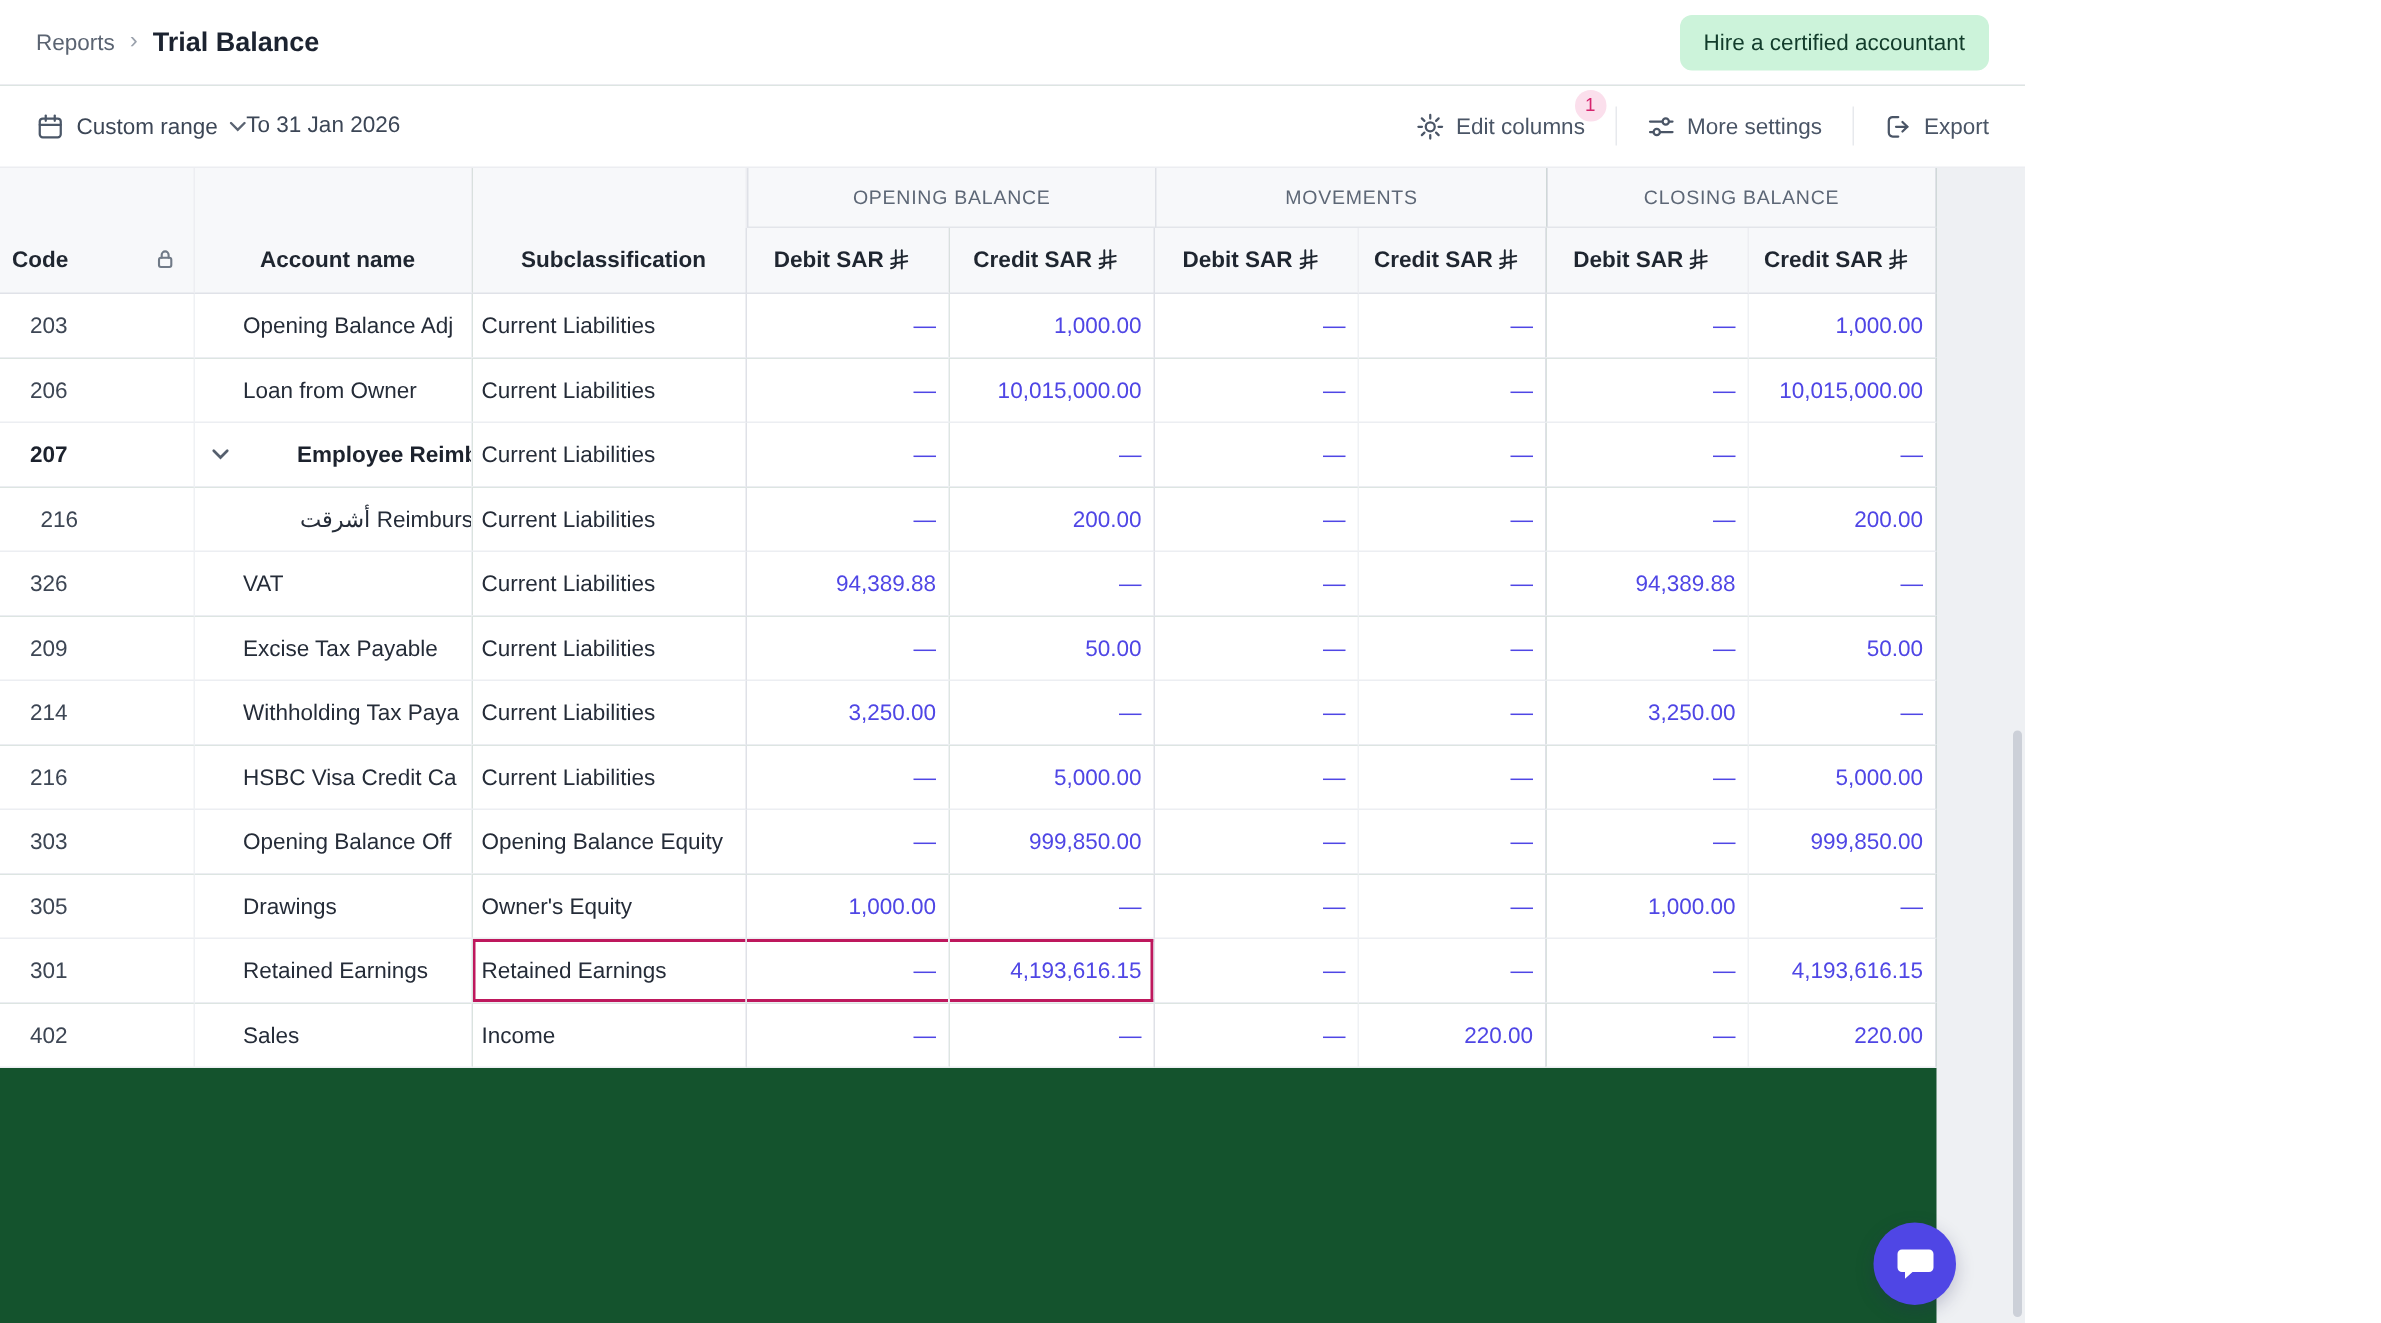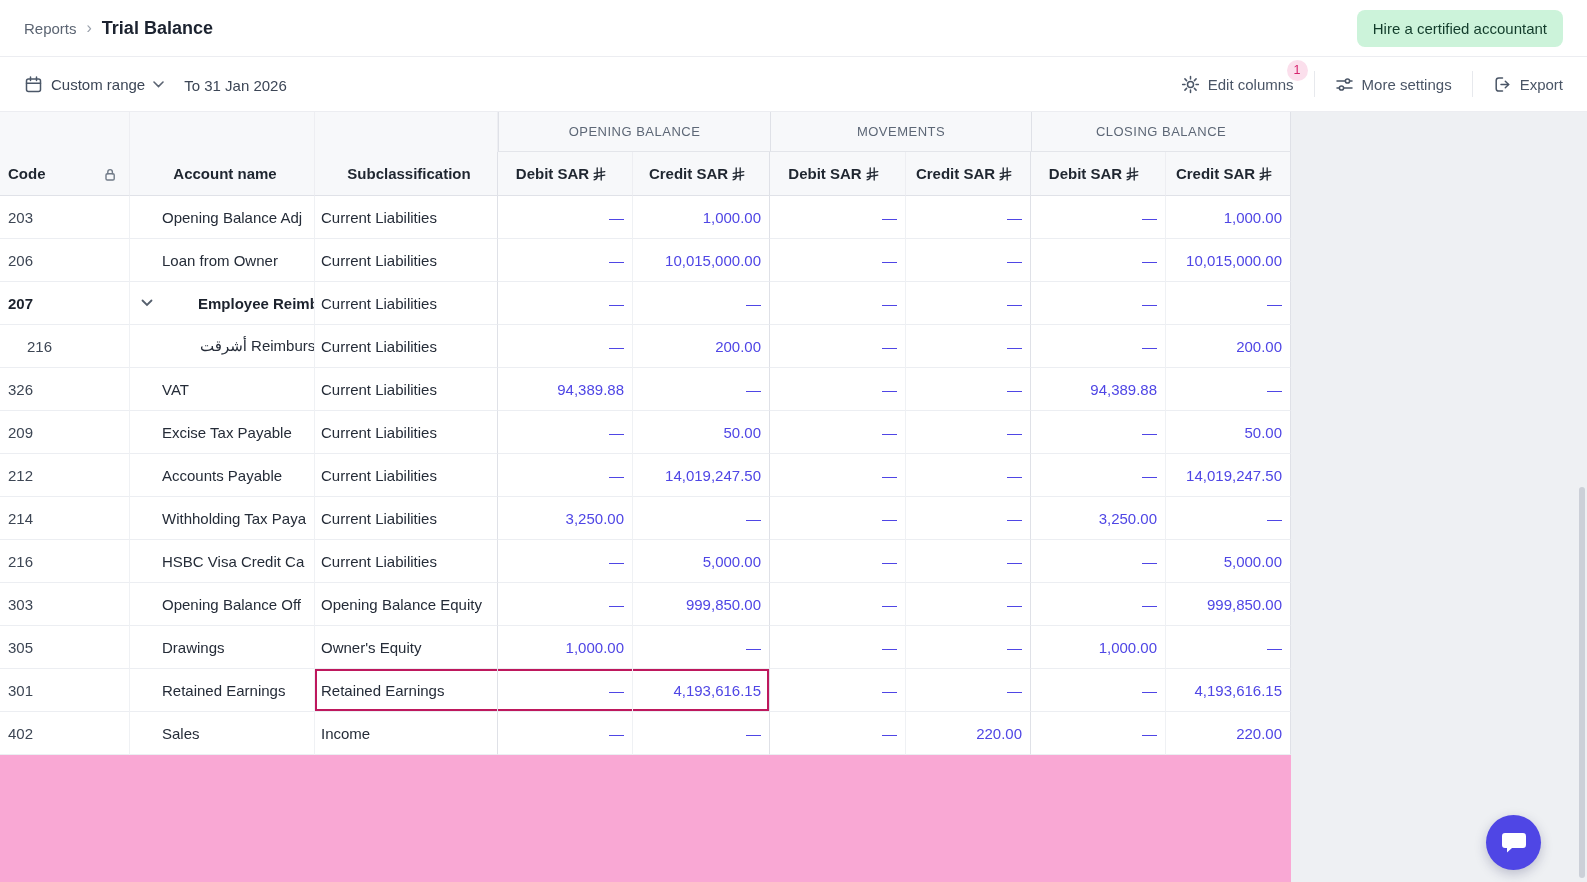--- a/index.html
+++ b/index.html
@@ -8,36 +8,36 @@
     --hdr-bg:#f7f8fa;
     --line:#edeef2;
     --line-strong:#dfe1e7;
     --text-dark:#1f2630;
     --text-body:#252c38;
     --text-gray:#5d6776;
   }
   *{box-sizing:border-box;margin:0;padding:0;}
   html,body{overflow:hidden;}
   body{font-family:"Liberation Sans", sans-serif;background:#fff;}
-  .app{position:relative;width:1587px;height:882px;background:#f9a8d4;overflow:hidden;}
+  .app{position:relative;width:1350px;height:882px;background:#14532d;overflow:hidden;}
 
   
   .topbar{height:57px;display:flex;align-items:center;justify-content:space-between;
     padding:0 24px;border-bottom:1px solid #ecedf1;background:#fff;}
   .breadcrumb{display:flex;align-items:center;gap:10px;}
   .crumb{font-size:15px;color:#5b6472;cursor:pointer;}
   .crumb-sep{font-size:16px;color:#9aa1ac;}
   .crumb-current{font-size:18px;font-weight:700;color:#1c2330;}
   .cta{background:#ccf3da;color:#123c2b;border:none;border-radius:8px;height:37px;
     padding:0 16px;font-size:15px;font-weight:500;font-family:inherit;cursor:pointer;}
 
   
   .toolbar{height:55px;display:flex;align-items:center;justify-content:space-between;
     padding:0 24px;border-bottom:1px solid #ecedf1;background:#fff;}
-  .toolbar-left{display:flex;align-items:flex-end;gap:20px;}
+  .toolbar-left{display:flex;align-items:flex-start;}
   .ghost-btn{display:flex;align-items:center;gap:8px;background:none;border:none;
     font-family:inherit;font-size:15px;color:#3c4656;cursor:pointer;position:relative;}
   .toolbar-right{display:flex;align-items:center;gap:20px;}
   .tool-btn{color:#4a5566;}
   .tool-divider{width:1px;height:26px;background:#e7e9ed;}
   .badge{position:absolute;top:-15px;right:-14px;width:21px;height:21px;border-radius:50%;
     background:#fbdfec;color:#d6246e;font-size:12.5px;font-weight:500;
     display:flex;align-items:center;justify-content:center;}
   .icon{flex:0 0 auto;display:inline-block;}
 
@@ -49,32 +49,32 @@
 
   .group-row th{height:40px;background:var(--hdr-bg);}
   .gh-blank{border-right:1px solid var(--line);}
   .gh{border-left:1px solid var(--line-strong);border-bottom:1px solid #e3e5ea;
     text-align:center;font-size:13px;font-weight:500;letter-spacing:.5px;color:var(--text-gray);}
   .gh-last{border-right:1px solid var(--line-strong);}
 
   .header-row th{height:44px;background:var(--hdr-bg);border-bottom:1px solid #e0e2e8;
     border-right:1px solid var(--line);color:var(--text-dark);font-weight:700;}
   .th-code{text-align:left;padding:0 12px 0 8px;}
-  .th-code .th-inner{display:flex;align-items:flex-end;justify-content:space-between;}
+  .th-code .th-inner{display:flex;align-items:flex-start;justify-content:space-between;}
   .th-text{text-align:center;padding-left:6px;}
   .th-num{text-align:center;padding-right:8px;white-space:nowrap;}
   .th-num .sar{vertical-align:-2px;margin-left:4px;}
   .header-row th:nth-child(3),.header-row th:nth-child(5),
   .header-row th:nth-child(7),.header-row th:nth-child(9){border-right-color:var(--line-strong);}
 
   .data-row td{height:43px;border-bottom:1px solid #eceef2;border-right:1px solid #eff1f4;
     background:#fff;}
   .data-row td:nth-child(3),.data-row td:nth-child(5),
   .data-row td:nth-child(7),.data-row td:nth-child(9){border-right-color:var(--line-strong);}
-  .cell-code{padding-left:8px;color:#3d4654;}
+  .cell-code{padding-left:20px;color:#3d4654;}
   .cell-name{position:relative;padding-left:32px;color:var(--text-body);
     white-space:nowrap;overflow:hidden;}
   .row-chevron{display:none;position:absolute;left:11px;top:50%;transform:translateY(-50%);}
   .row-expandable .row-chevron{display:inline-flex;}
   .cell-subclass{padding-left:6px;color:var(--text-body);white-space:nowrap;overflow:hidden;}
   .cell-num{text-align:right;padding-right:8px;color:var(--accent);white-space:nowrap;}
   .row-bold .cell-code,.row-bold .cell-name-text{font-weight:700;color:#1c222d;margin-left:36px;}
   .row-child .cell-code{padding-left:27px;}
   .row-child .cell-name{padding-left:70px;}
 
@@ -325,34 +325,20 @@
     </td>
     <td class="cell-subclass">Current Liabilities</td>
     <td class="cell-num">—</td>
     <td class="cell-num">50.00</td>
     <td class="cell-num">—</td>
     <td class="cell-num">—</td>
     <td class="cell-num">—</td>
     <td class="cell-num">50.00</td>
   </tr>
             <tr class="data-row">
-    <td class="cell-code">212</td>
-    <td class="cell-name">
-      
-      <span class="cell-name-text">Accounts Payable</span>
-    </td>
-    <td class="cell-subclass">Current Liabilities</td>
-    <td class="cell-num">—</td>
-    <td class="cell-num">14,019,247.50</td>
-    <td class="cell-num">—</td>
-    <td class="cell-num">—</td>
-    <td class="cell-num">—</td>
-    <td class="cell-num">14,019,247.50</td>
-  </tr>
-            <tr class="data-row">
     <td class="cell-code">214</td>
     <td class="cell-name">
       
       <span class="cell-name-text">Withholding Tax Paya</span>
     </td>
     <td class="cell-subclass">Current Liabilities</td>
     <td class="cell-num">3,250.00</td>
     <td class="cell-num">—</td>
     <td class="cell-num">—</td>
     <td class="cell-num">—</td>

